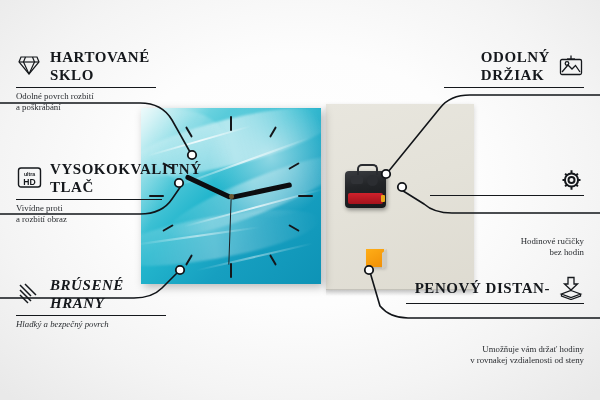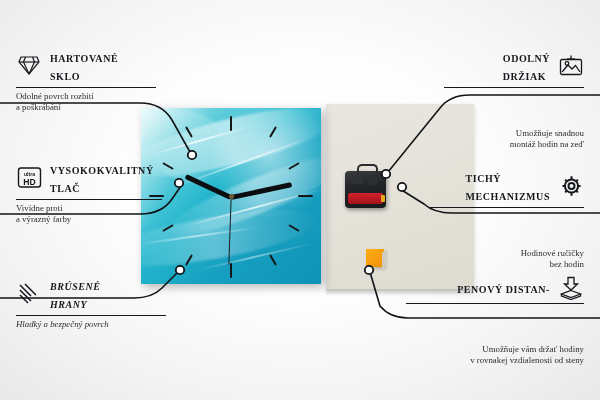--- a/index.html
+++ b/index.html
@@ -49,21 +49,21 @@
   #mech .batt{position:absolute;left:3px;bottom:4px;width:35px;height:11px;background:linear-gradient(180deg,#d0222c 0%,#a4121c 100%);border-radius:2px;}
   #mech .batt:after{content:"";position:absolute;right:-2px;top:2px;width:4px;height:7px;background:#e8a81a;border-radius:1px;}
   #foam{
     position:absolute;left:366px;top:249px;width:18px;height:18px;
     background:linear-gradient(150deg,#ffae17,#f08f06);
     box-shadow:2px 2px 3px rgba(0,0,0,.2);
   }
   #foam:after{content:"";position:absolute;left:16px;top:2px;width:5px;height:17px;background:#cfcbc0;transform:skewY(-38deg);}
   
   .callout{position:absolute;}
-  .ctitle{font-weight:bold;font-size:10px;letter-spacing:.55px;color:#15181c;line-height:13.5px;text-transform:uppercase;}
+  .ctitle{font-weight:bold;font-size:15px;letter-spacing:.55px;color:#15181c;line-height:13.5px;text-transform:uppercase;}
   .rule{height:1px;background:#15181c;margin:3px 0 3px 0;}
   .cdesc{font-size:8.8px;line-height:11px;color:#2a2d31;}
   .left .ctitle,.left .cdesc{text-align:left;}
   .right .ctitle,.right .cdesc{text-align:right;margin-top:40px;}
   .head{display:flex;align-items:center;gap:8px;}
   .right .head{justify-content:flex-end;}
   .ico{flex:0 0 auto;width:26px;height:24px;display:flex;align-items:flex-start;justify-content:center;color:#15181c;}
   svg{display:block;}
   #lines{position:absolute;left:0;top:0;width:600px;height:400px;pointer-events:none;}
 </style>
@@ -168,21 +168,21 @@
         </svg>
       </span>
       <span>
         <span class="ctitle">VYSOKOKVALITNÝ</span><br>
         <span class="ctitle">TLAČ</span>
       </span>
     </div>
     <div class="rule"></div>
     <div class="cdesc">
       <span>Vivídne proti</span><br>
-      <span>a výrazný farby</span>
+      <span>a rozbití obraz</span>
     </div>
   </div>
 
   <div class="callout left" style="left:16px;top:276px;width:150px;font-style:italic;">
     <div class="head">
       <span class="ico">
         <svg width="24" height="22" viewBox="0 0 24 22">
             <g stroke="currentColor" stroke-width="1.5" fill="none">
           <path d="M3 3 L14 14"></path>
               <path d="M3 8 L14 19"></path>
@@ -214,32 +214,24 @@
           <path d="M13 1.5 L13 5"></path>
               <path d="M9 5 L17 5"></path>
           <rect x="2.5" y="5.5" width="21" height="15" rx="1.5"></rect>
           <path d="M4 18 L10 11 L14 15 L17.5 11.5 L22 18"></path>
           <circle cx="9" cy="9.5" r="1.8"></circle>
             </g>
           </svg>
       </span>
     </div>
     <div class="rule"></div>
-    <div class="cdesc">
-      <span>Umožňuje snadnou</span><br>
-      <span>montáž hodin na zeď</span>
-    </div>
   </div>
 
   <div class="callout right" style="left:430px;top:168px;width:154px;">
     <div class="head">
-      <span>
-        <span class="ctitle">TICHÝ</span><br>
-        <span class="ctitle">MECHANIZMUS</span>
-      </span>
       <span class="ico">
         <svg width="25" height="24" viewBox="0 0 25 24">
             <g fill="none" stroke="currentColor" stroke-width="2">
           <path d="M12.5 2.2 L12.5 5.2 M12.5 18.8 L12.5 21.8 M3.5 12 L6.5 12 M18.5 12 L21.5 12
                    M6.1 5.6 L8.2 7.7 M16.8 16.3 L18.9 18.4 M18.9 5.6 L16.8 7.7 M8.2 16.3 L6.1 18.4"></path>
           <circle cx="12.5" cy="12" r="6.6"></circle>
               <circle cx="12.5" cy="12" r="3"></circle>
             </g>
           </svg>
       </span>

